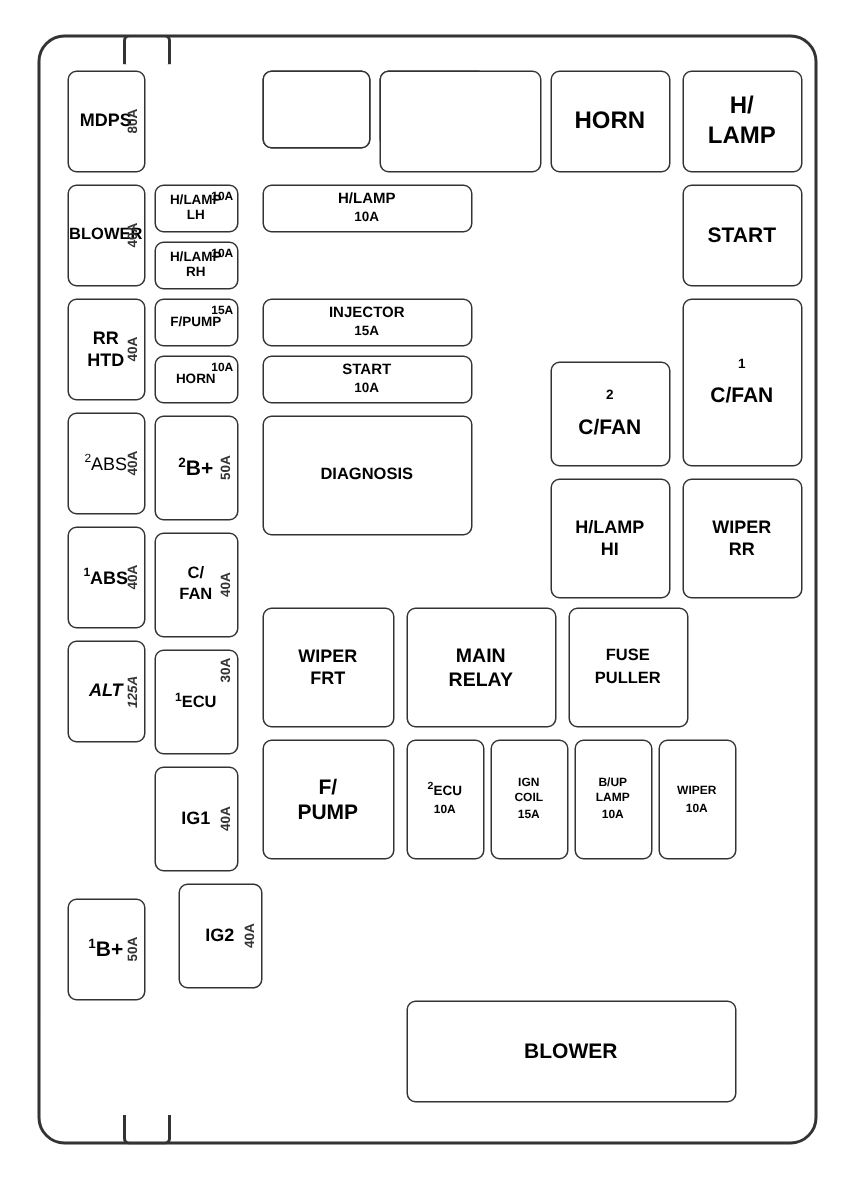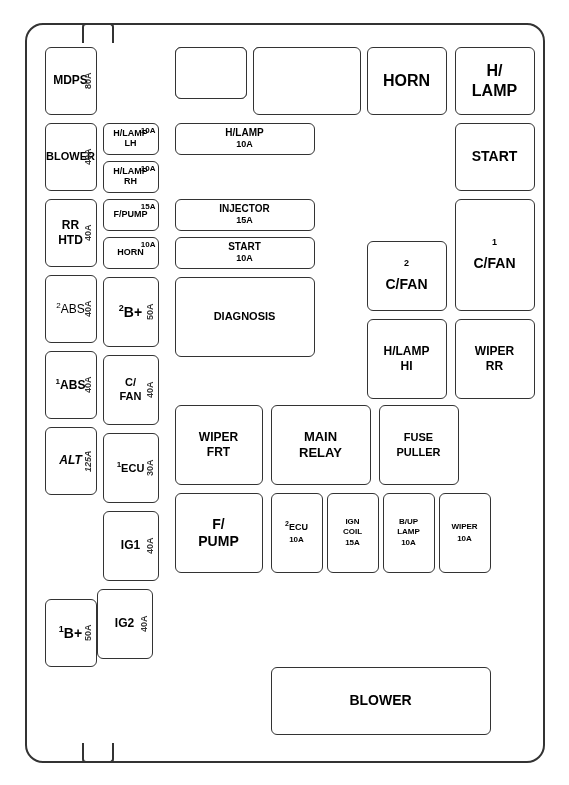--- a/index.html
+++ b/index.html
@@ -118,31 +118,31 @@
     <div class="fuse-cell" style="left:76px;top:252px;width:56px;height:70px;">
       <span style="font-size:14px;font-weight:bold;"><sup style="font-size:9px;">2</sup>B+</span>
       <span style="position:absolute;right:2px;top:4px;bottom:4px;font-size:9px;writing-mode:vertical-rl;transform:rotate(180deg);color:#333;">50A</span>
     </div>
 
     <div class="fuse-cell" style="left:76px;top:330px;width:56px;height:70px;">
       <span style="font-size:11px;font-weight:bold;line-height:1.2;">C/<br>FAN</span>
       <span style="position:absolute;right:2px;top:4px;bottom:4px;font-size:9px;writing-mode:vertical-rl;transform:rotate(180deg);color:#333;">40A</span>
     </div>
 
-    <div class="fuse-cell" style="left:76px;top:408px;width:56px;height:70px;">
+    <div class="fuse-cell" style="left:76px;top:408px;width:56px;height:70px;text-align:right;">
       <span style="font-size:11px;font-weight:bold;"><sup style="font-size:8px;">1</sup>ECU</span>
       <span style="position:absolute;right:2px;top:4px;bottom:4px;font-size:9px;writing-mode:vertical-rl;transform:rotate(180deg);color:#333;">30A</span>
     </div>
 
     <div class="fuse-cell" style="left:76px;top:486px;width:56px;height:70px;">
       <span style="font-size:12px;font-weight:bold;">IG1</span>
       <span style="position:absolute;right:2px;top:4px;bottom:4px;font-size:9px;writing-mode:vertical-rl;transform:rotate(180deg);color:#333;">40A</span>
     </div>
 
-    <div class="fuse-cell" style="left:70px;top:564px;width:56px;height:70px;">
+    <div class="fuse-cell" style="left:92px;top:564px;width:56px;height:70px;">
       <span style="font-size:12px;font-weight:bold;">IG2</span>
       <span style="position:absolute;right:2px;top:4px;bottom:4px;font-size:9px;writing-mode:vertical-rl;transform:rotate(180deg);color:#333;">40A</span>
     </div>
 
     <div class="fuse-cell" style="left:148px;top:22px;width:72px;height:52px;">
     </div>
     <div class="fuse-cell" style="left:226px;top:22px;width:72px;height:52px;">
     </div>
 
     <div class="fuse-cell" style="left:340px;top:22px;width:80px;height:68px;">

